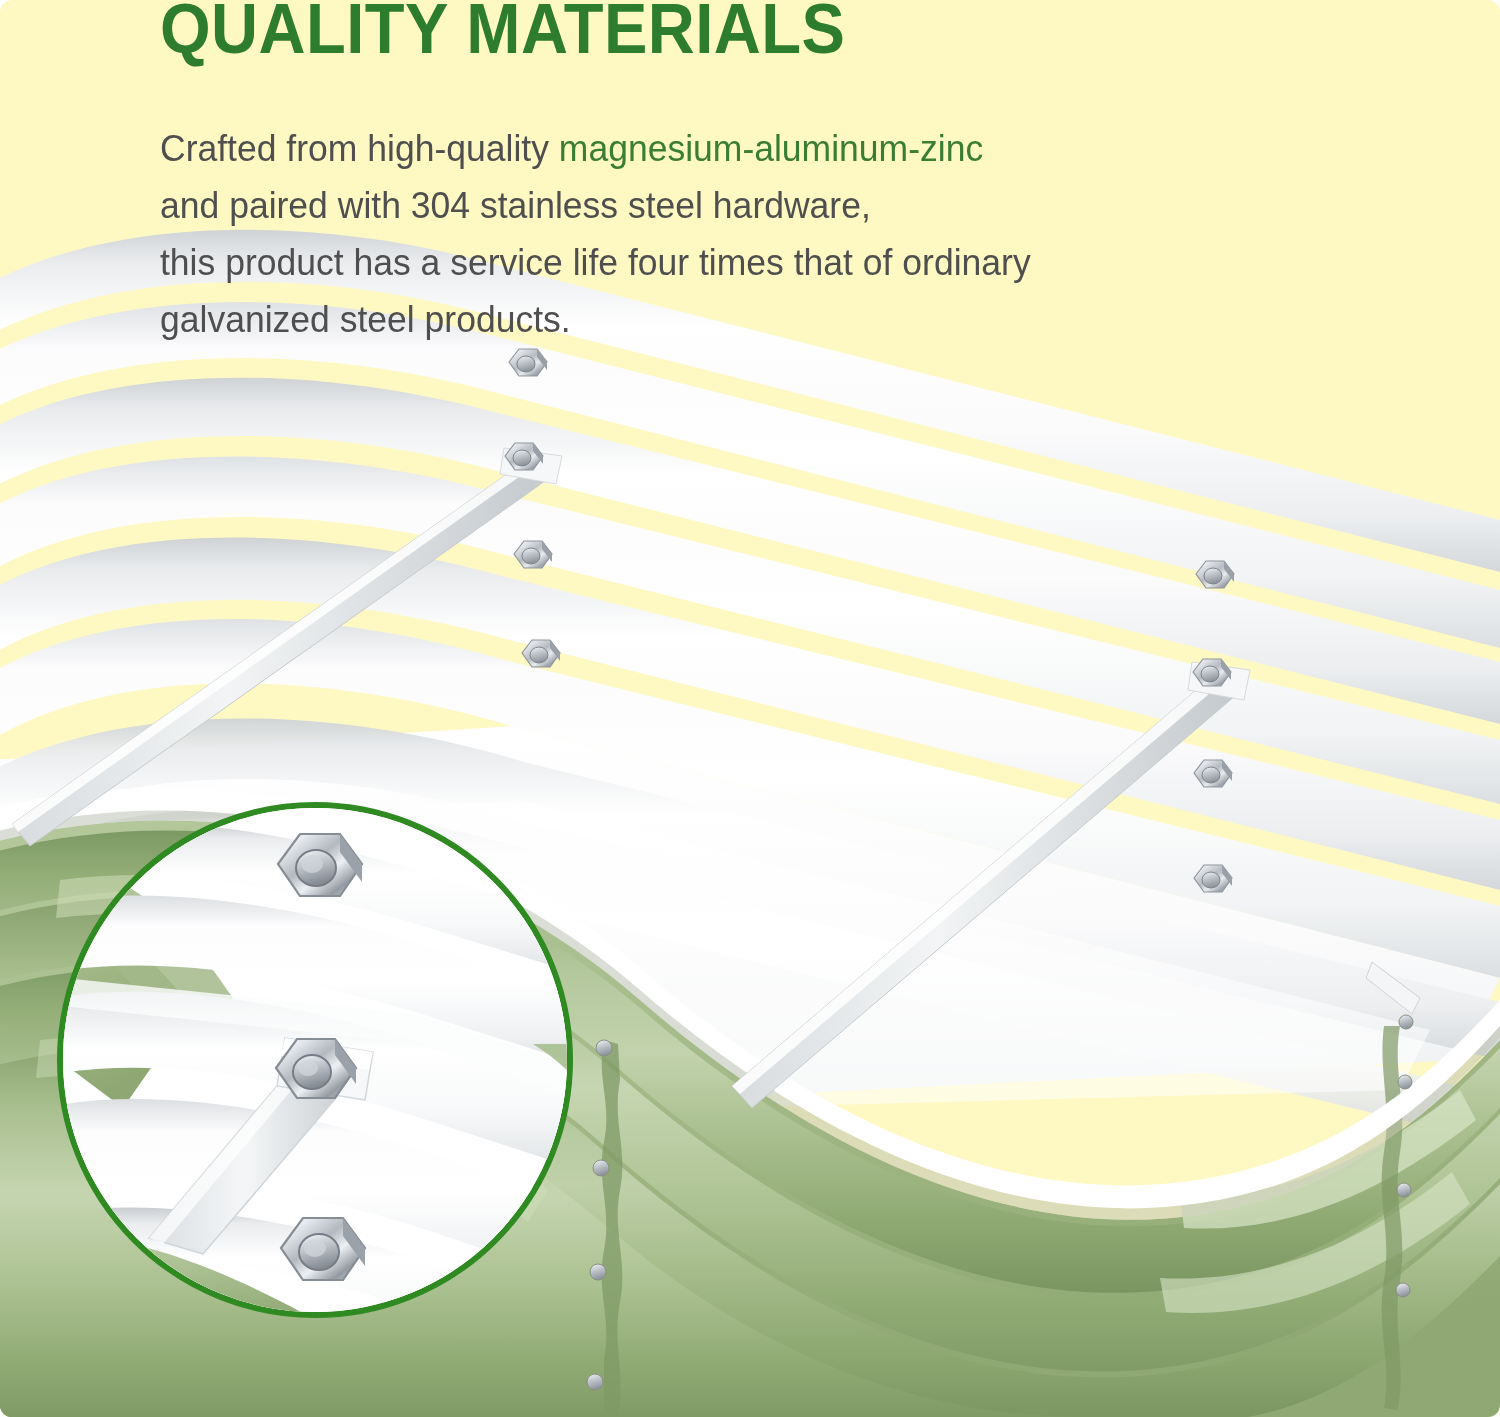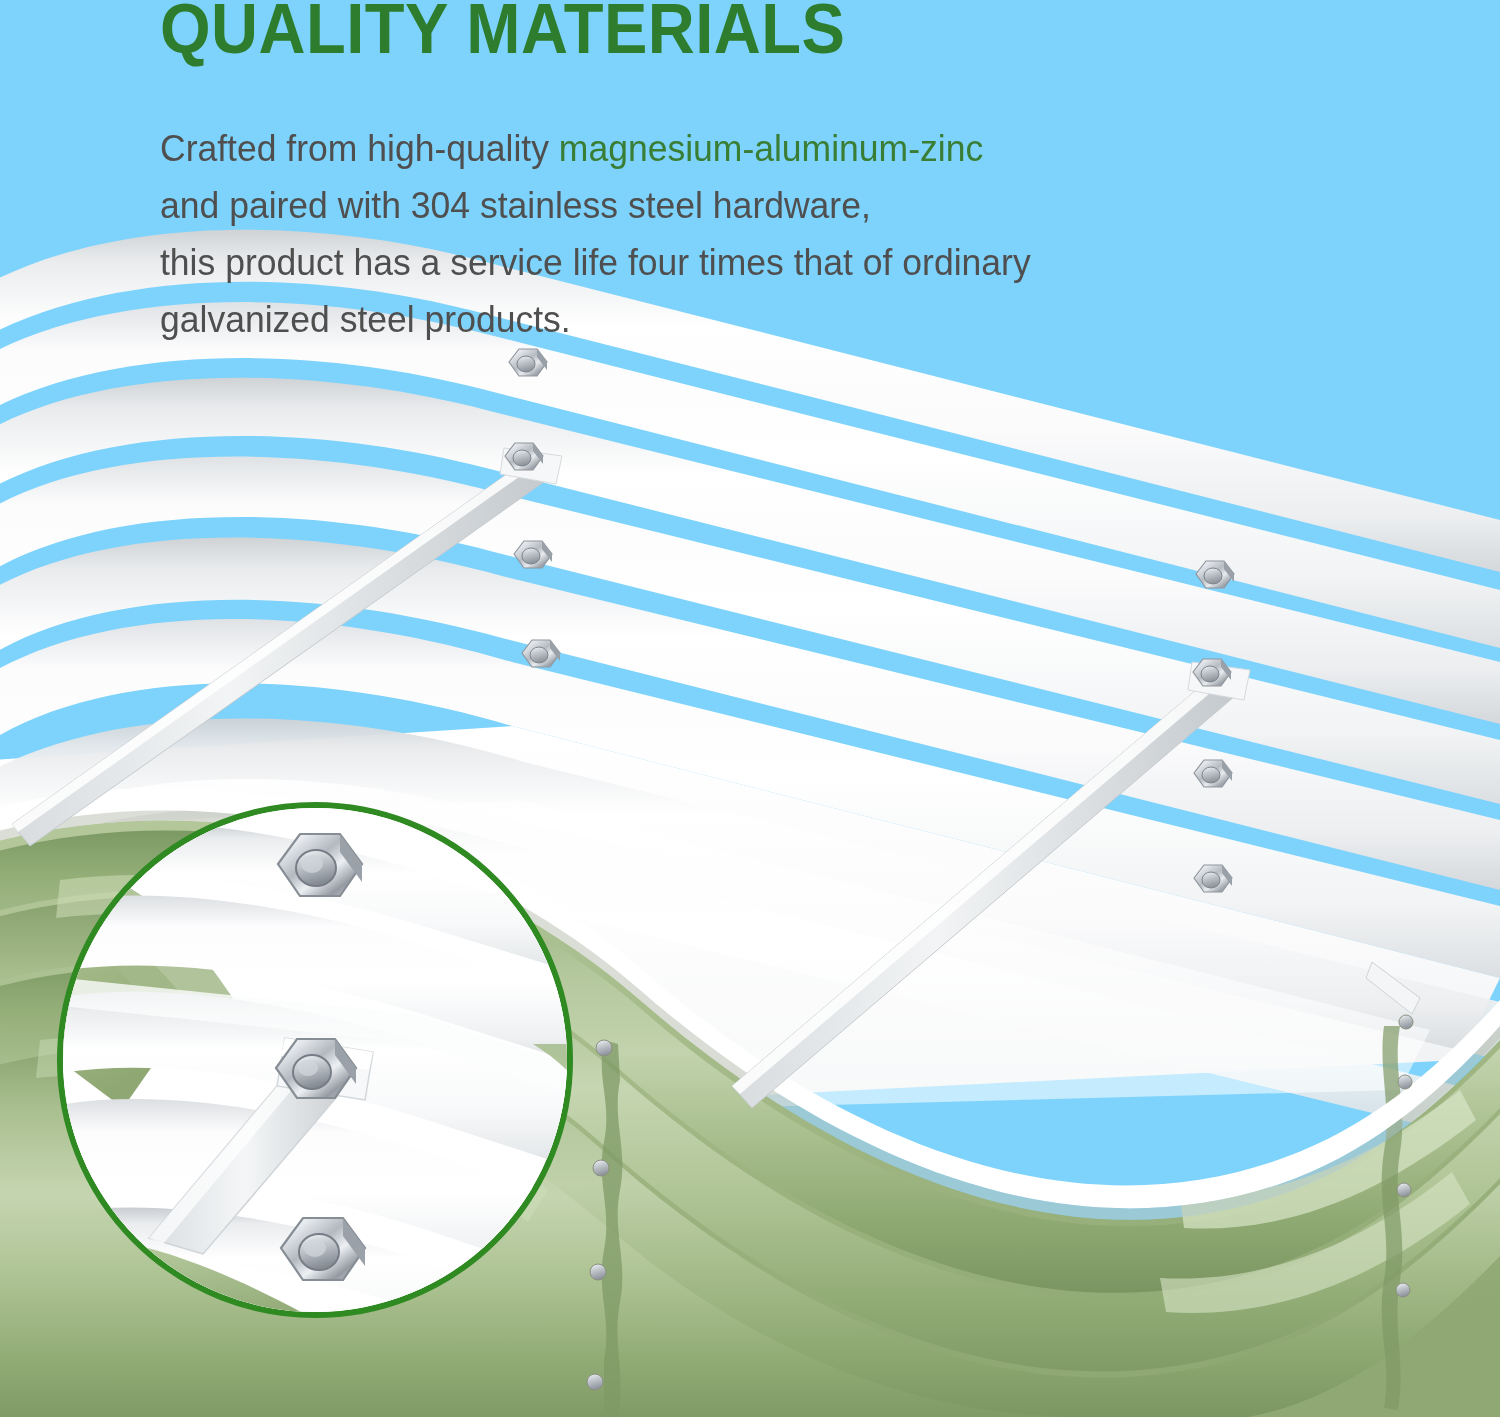--- a/index.html
+++ b/index.html
@@ -4,23 +4,24 @@
 <style>
   html, body {
     margin: 0;
     padding: 0;
     background: #ffffff;
   }
   #stage {
     position: relative;
     width: 1500px;
     height: 1417px;
-    background: #7dd3fc;
+    background: #fef9c3;
     overflow: hidden;
     font-family: "Liberation Sans", sans-serif;
+    border-radius: 12px;
   }
 
   
   #headline {
     position: absolute;
     left: 160px;
     top: -6px;
     font-family: "Liberation Sans", sans-serif;
     font-weight: 700;
     font-size: 70px;

